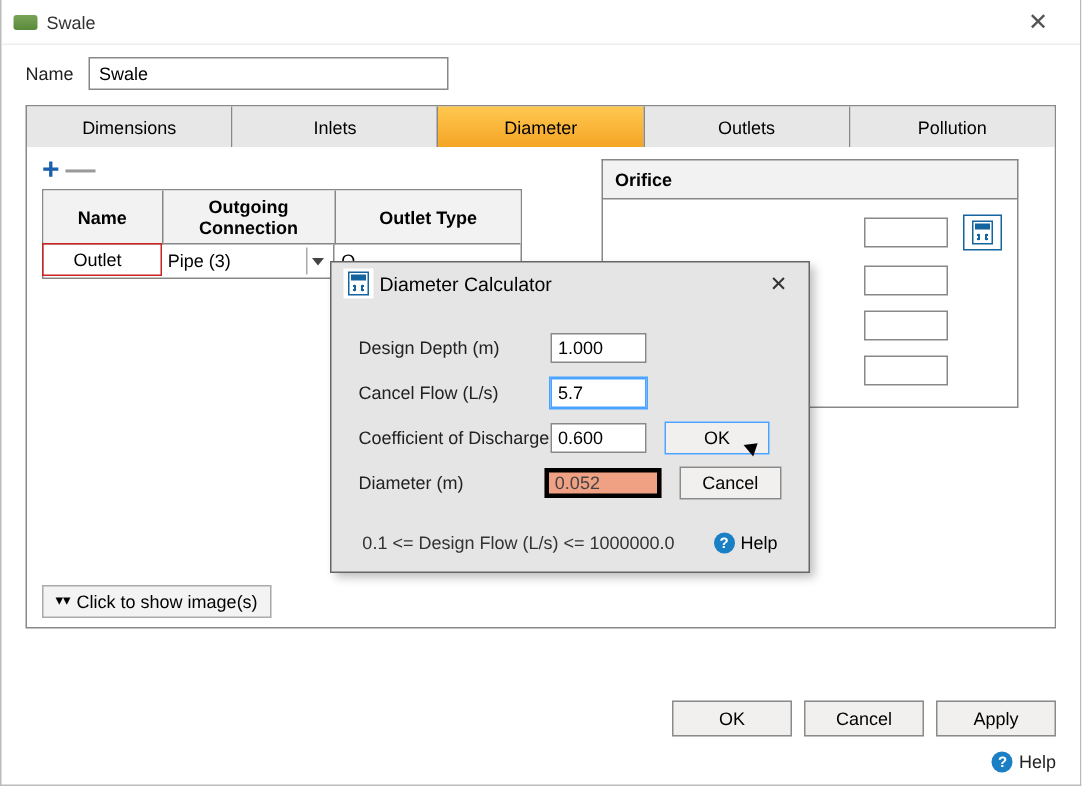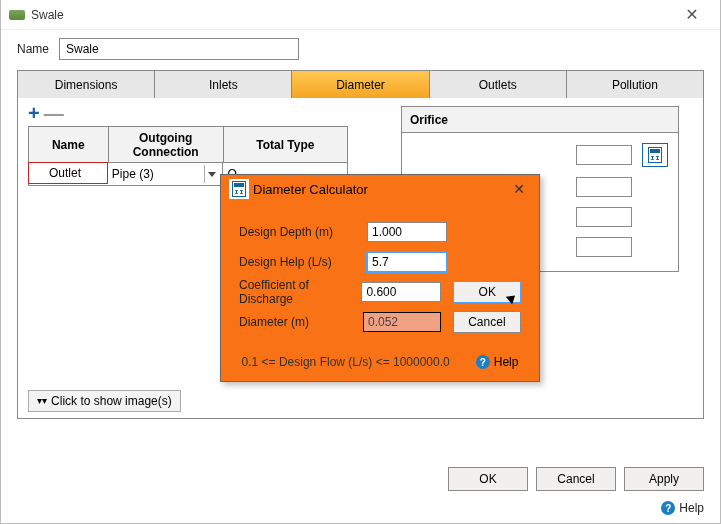--- a/index.html
+++ b/index.html
@@ -45,31 +45,31 @@
     radial-gradient(circle at 75% 30%, #1464a0 1px, transparent 1.2px),
     radial-gradient(circle at 25% 70%, #1464a0 1px, transparent 1.2px),
     radial-gradient(circle at 75% 70%, #1464a0 1px, transparent 1.2px); }
   .show-images { position:absolute; left:10px; bottom:6px; height:22px; border:1px solid #aaa; background:#f3f3f3; padding:0 8px; display:flex; align-items:center; gap:4px; }
   .chevrons { line-height:1; font-size:10px; }
   .footer-btns { position:absolute; right:16px; bottom:32px; display:flex; gap:8px; }
   .footer-btns button { width:80px; height:24px; border:1px solid #8a8a8a; background:#f1f0ef; }
   .status { position:absolute; right:16px; bottom:8px; display:flex; align-items:center; gap:4px; color:#222; }
   .help-icon { width:14px; height:14px; border-radius:50%; background:#1a7fc4; color:#fff; display:inline-flex; align-items:center; justify-content:center; font-size:10px; font-weight:bold; }
 
-  .modal { position:absolute; left:219px; top:174px; width:320px; background:#f97316; border:1px solid #666; box-shadow:3px 3px 6px rgba(0,0,0,.25); z-index:10; }
+  .modal { position:absolute; left:219px; top:174px; width:320px; background:#e5e5e5; border:1px solid #666; box-shadow:3px 3px 6px rgba(0,0,0,.25); z-index:10; }
   .m-title { height:28px; display:flex; align-items:center; padding:0 8px; }
   .m-title .calc-btn { width:20px; height:20px; border:none; }
   .m-title-text { flex:1; margin-left:4px; font-size:13px; }
   .m-close { width:24px; text-align:center; font-size:14px; color:#333; }
   .m-body { padding:14px 18px 10px; }
   .m-row { display:flex; align-items:center; height:30px; }
   .m-lbl { width:128px; color:#222; }
-  .m-input { width:80px; height:20px; border:1px solid #888; padding:0 4px; background:#fff; }
+  .m-input { width:64px; height:20px; border:1px solid #888; padding:0 4px; background:#fff; }
   .m-input.hl { border:1px solid #4aa3ff; box-shadow:0 0 0 1px #4aa3ff; }
-  .m-result { width:80px; height:20px; border:1px solid #000000; background:#f0a083; padding:0 4px; color:#444; display:flex; align-items:center; }
+  .m-result { width:80px; height:20px; border:3px solid #000000; background:#f0a083; padding:0 4px; color:#444; display:flex; align-items:center; }
   .m-btn { width:70px; height:22px; border:1px solid #8a8a8a; background:#f1f0ef; margin-left:12px; position:relative; }
   .m-btn.primary { border:1px solid #4aa3ff; }
   .cursor { position:absolute; left:48px; top:11px; width:12px; height:14px; pointer-events:none; }
   .cursor::before { content:""; position:absolute; width:0; height:0; border-left:8px solid #000; border-top:5px solid transparent; border-bottom:5px solid transparent; transform:rotate(-40deg); }
   .m-foot { display:flex; align-items:center; justify-content:center; gap:26px; padding:8px 0 12px; }
   .m-foot .hint { color:#333;text-align:right; }
 </style>
 </head>
 <body>
 
@@ -96,21 +96,21 @@
     <div class="tab-body">
       <div class="addremove">
         <span class="plus">+</span>
         <span class="minus">—</span>
       </div>
 
       <div class="outlets-grid">
         <div class="ghead">
           <div class="gcell gc1">Name</div>
           <div class="gcell gc2">Outgoing Connection</div>
-          <div class="gcell gc3">Total Type</div>
+          <div class="gcell gc3">Outlet Type</div>
         </div>
         <div class="grow">
           <div class="g g1">Outlet</div>
           <div class="g g2">
             <span>Pipe (3)</span>
             <span class="dd-caret"></span>
           </div>
           <div class="g g3">O</div>
         </div>
       </div>
@@ -164,21 +164,21 @@
         </div>
       <div class="m-title-text">Diameter Calculator</div>
       <div class="m-close">✕</div>
     </div>
     <div class="m-body">
       <div class="m-row">
         <span class="m-lbl">Design Depth (m)</span>
         <input class="m-input" value="1.000" style="">
       </div>
       <div class="m-row">
-        <span class="m-lbl">Design Help (L/s)</span>
+        <span class="m-lbl">Cancel Flow (L/s)</span>
         <input class="m-input hl" value="5.7" style="">
       </div>
       <div class="m-row">
         <span class="m-lbl">Coefficient of Discharge</span>
         <input class="m-input" value="0.600" style="">
         <button class="m-btn primary">
           <span>OK</span>
           <span class="cursor"></span>
         </button>
       </div>

